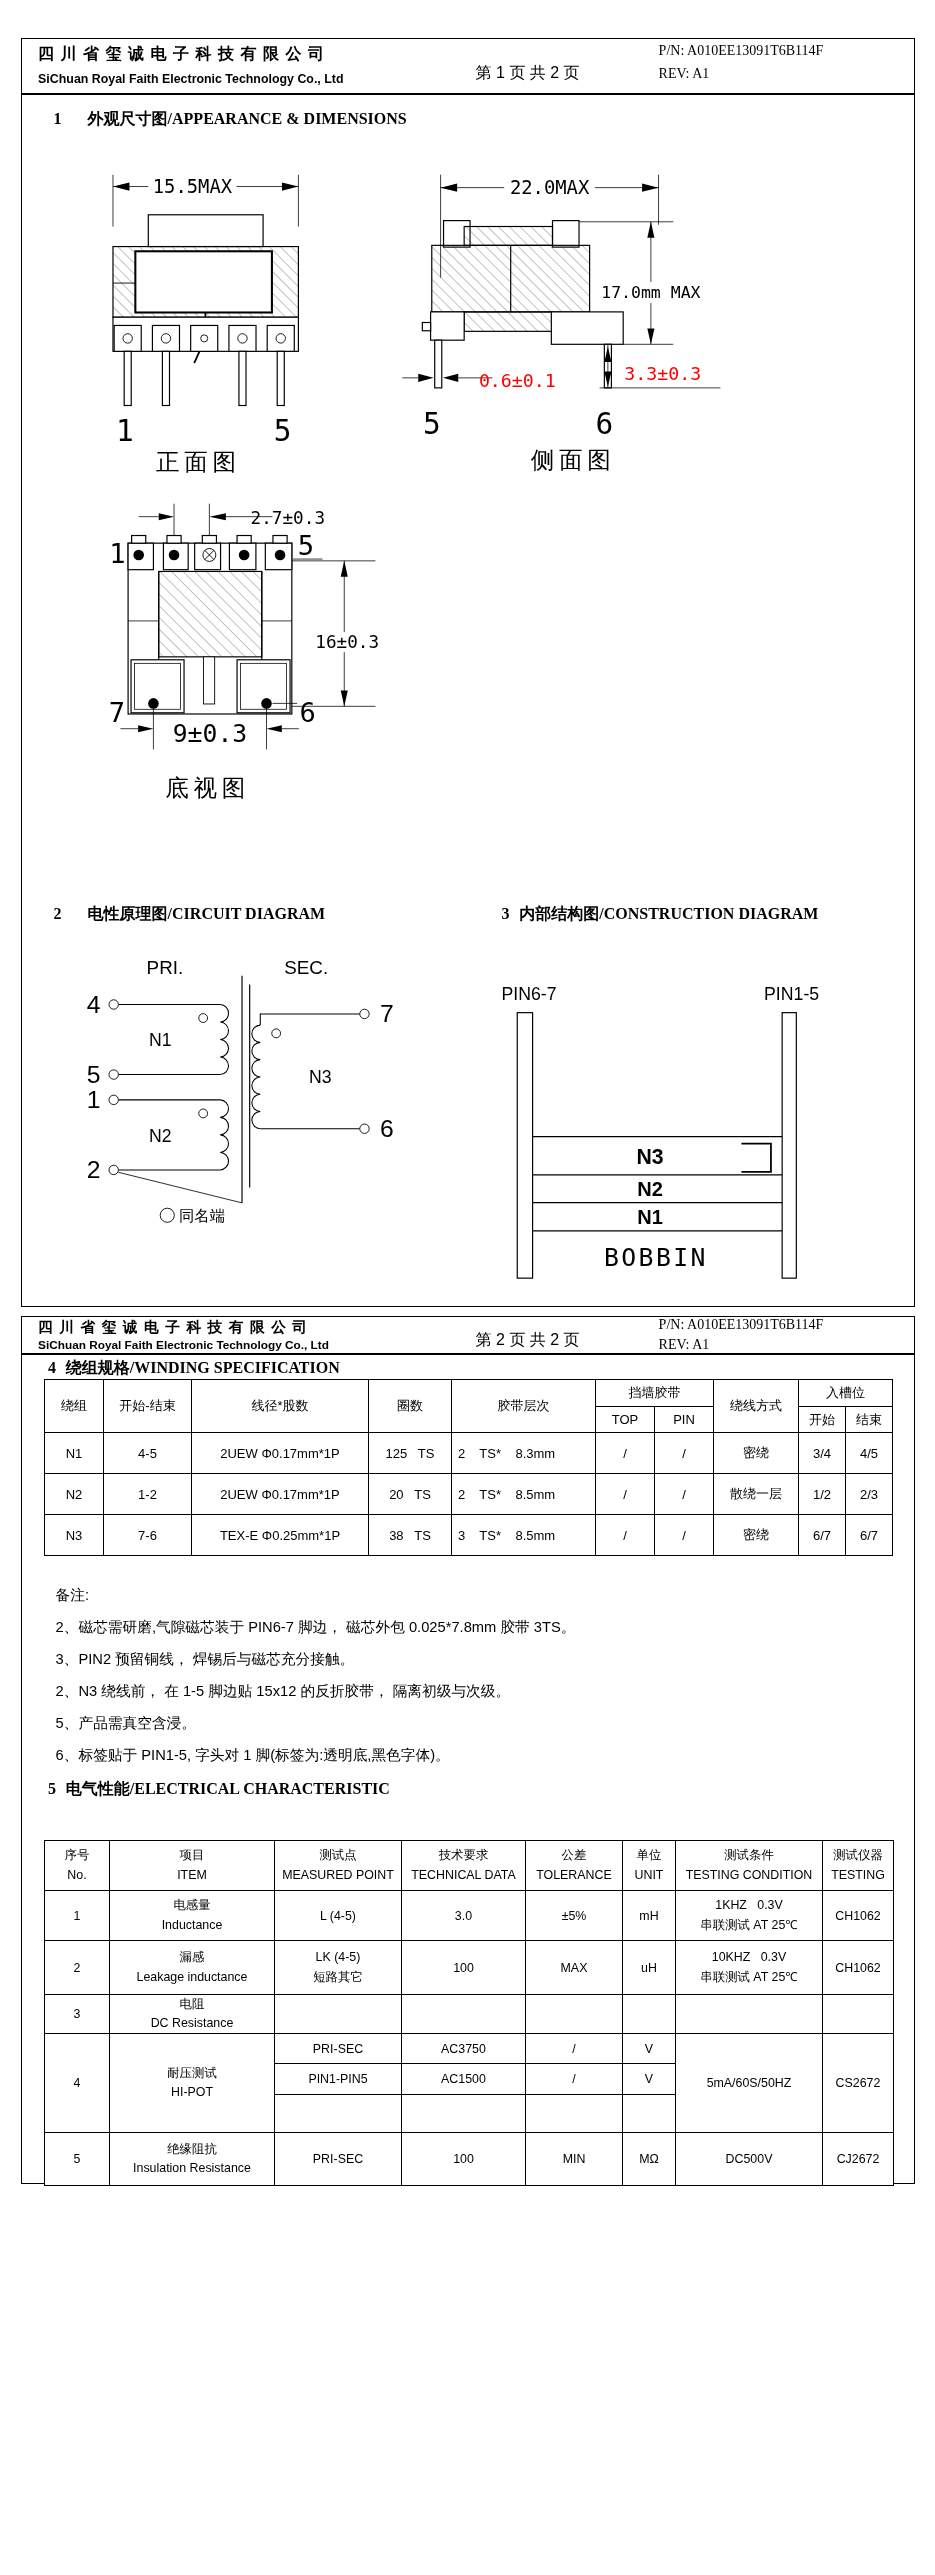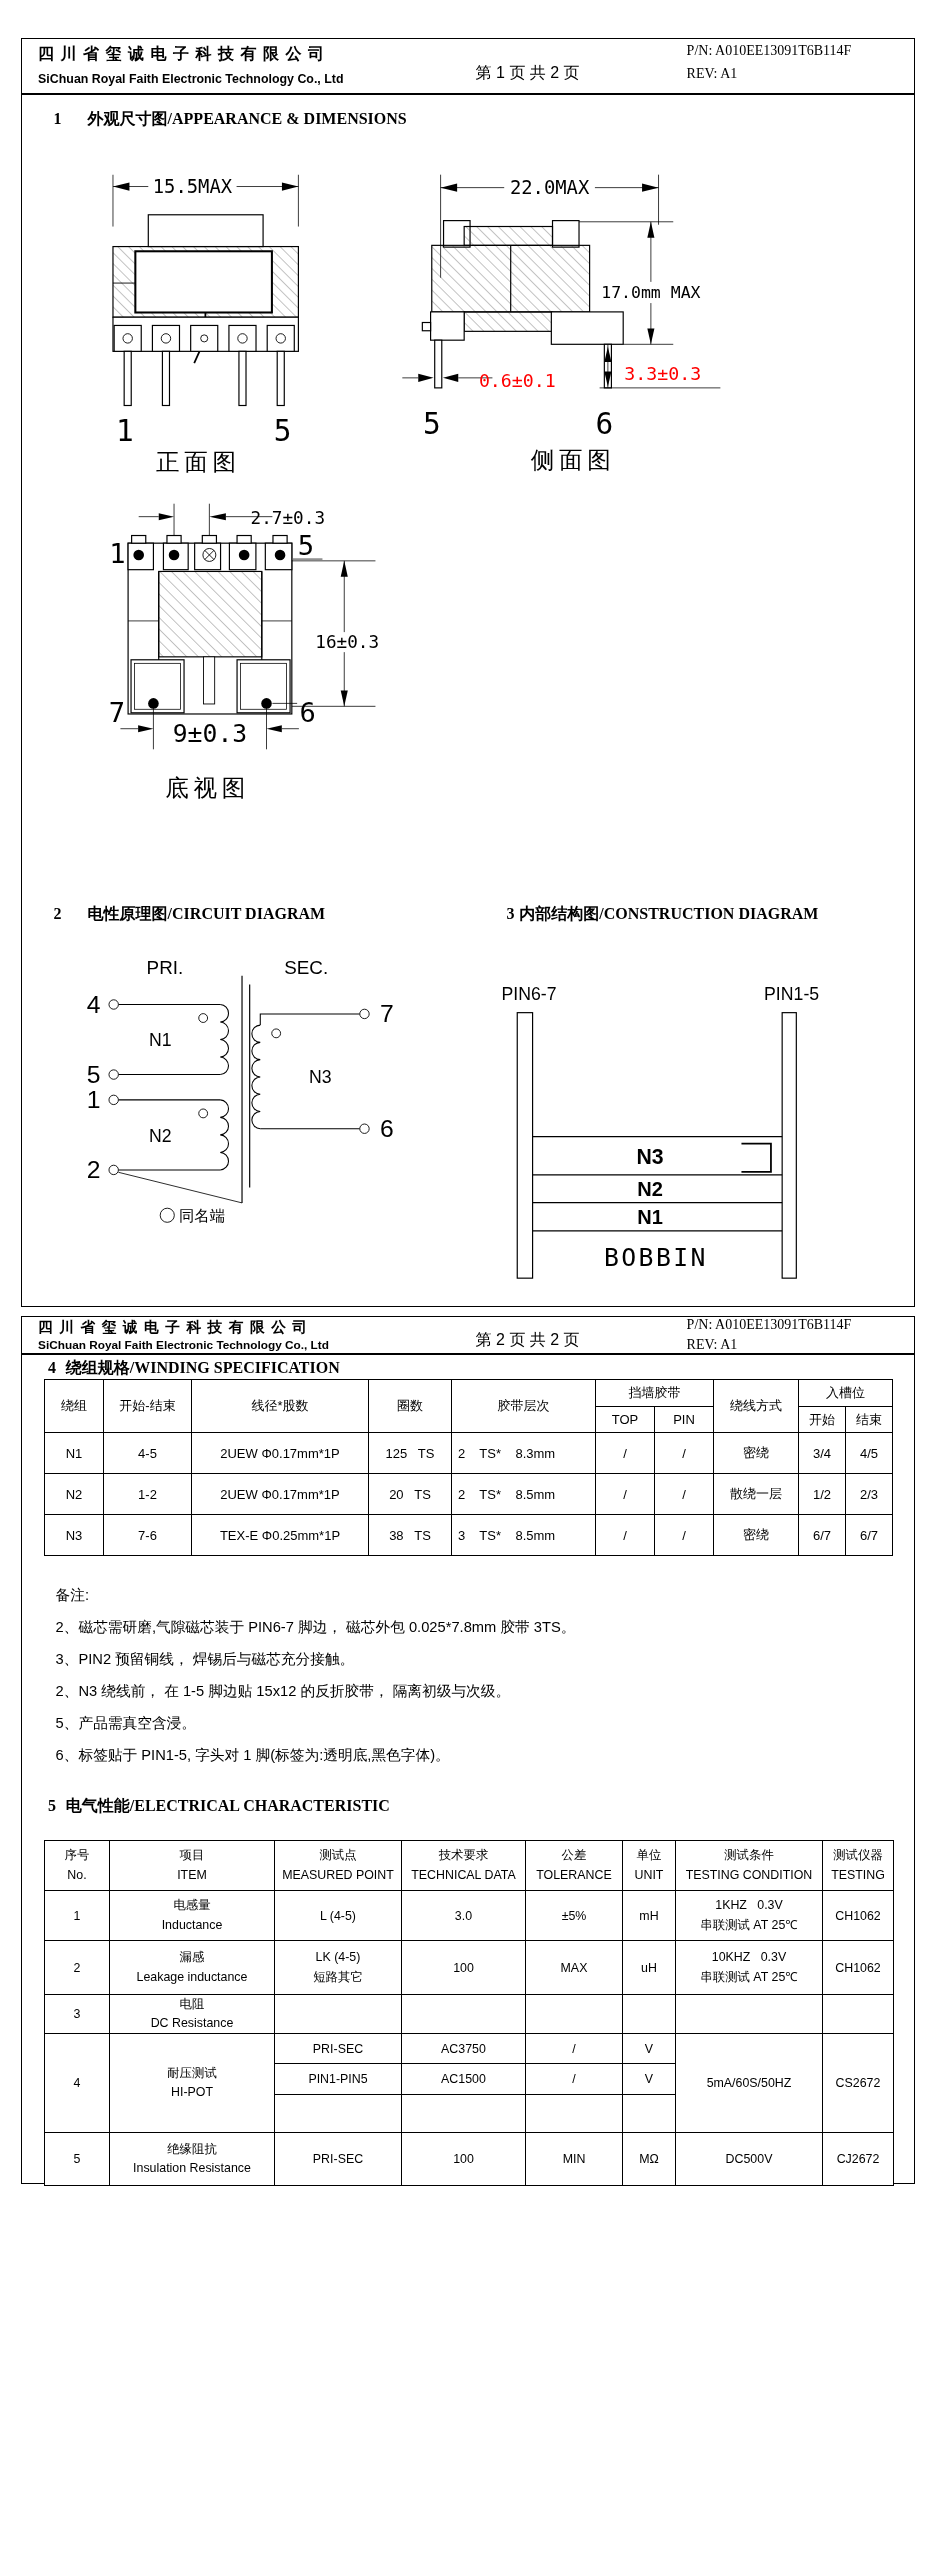--- a/index.html
+++ b/index.html
@@ -13,21 +13,21 @@
   .hdr { position:relative; border-bottom:2.4px solid #000; }
   #page1 .hdr { height:56px; }
   #page2 .hdr { height:38px; }
   .company-cn { position:absolute; left:16.5px; font-size:16px; font-weight:bold;
                 letter-spacing:6.5px; font-family:"Liberation Serif", serif; white-space:nowrap; }
   #page1 .company-cn { top:4.7px; } #page2 .company-cn { top:1.2px; font-size:14.7px; }
   .company-en { position:absolute; left:16.5px; font-size:12.4px; font-weight:bold; white-space:nowrap; }
   #page1 .company-en { top:33px; } #page2 .company-en { top:21px; font-size:11.8px; }
   .pageinfo { position:absolute; left:454px; font-size:16px; font-family:Liberation Sans, sans-serif; white-space:nowrap; }
   #page1 .pageinfo { top:23.6px; } #page2 .pageinfo { top:13px; }
-  .pnblock { position:absolute; left:637px; top:3.5px; font-size:14px; font-family:"Liberation Serif", serif;margin-left:28px; }
+  .pnblock { position:absolute; left:637px; top:3.5px; font-size:14px; font-family:"Liberation Serif", serif; }
   .pnblock div { margin-bottom:7px; white-space:nowrap; }
   #page2 .pnblock { top:0; } #page2 .pnblock div { margin-bottom:3.5px; }
 
   .sec-title { position:absolute; font-family:"Liberation Serif", serif; font-weight:bold;
                font-size:16px; white-space:nowrap; }
   .sec-no { display:inline-block; min-width:34px; }
   .sec-no.narrow { min-width:17.7px; }
 
   svg { position:absolute; overflow:visible; }
   svg text { font-family:"Liberation Sans", sans-serif; }
@@ -243,21 +243,21 @@
       <text x="92" y="108" text-anchor="middle" font-size="46" class="cad">1</text>
       <text x="412" y="95" text-anchor="middle" font-size="46" class="cad">5</text>
       <text x="91" y="378" text-anchor="middle" font-size="46" class="cad">7</text>
       <text x="415" y="378" text-anchor="middle" font-size="46" class="cad">6</text>
       <text x="245" y="505" text-anchor="middle" font-size="40" class="cnlab">底视图</text>
     </svg>
 
     <div class="sec-title" style="left:32px; top:865px;">
       <span class="sec-no">2</span><span>电性原理图/CIRCUIT DIAGRAM</span>
     </div>
-    <div class="sec-title" style="left:480px; top:865px;text-align:center;">
+    <div class="sec-title" style="left:480px; top:865px;">
       <span class="sec-no narrow">3</span><span>内部结构图/CONSTRUCTION DIAGRAM</span>
     </div>
 
     <svg style="left:44px; top:901px;" width="365" height="348" viewBox="0 0 620 590">
       <text x="168" y="58" text-anchor="middle" font-size="32">PRI.</text>
       <text x="408" y="58" text-anchor="middle" font-size="32">SEC.</text>
       <g stroke="#000" stroke-width="2" fill="none">
         <line x1="299" y1="60" x2="299" y2="446"></line>
           <line x1="312" y1="75" x2="312" y2="420"></line>
       </g>
@@ -406,21 +406,21 @@
 
     <div class="notes">
       <div>备注:</div>
       <div>2、磁芯需研磨,气隙磁芯装于 PIN6-7 脚边， 磁芯外包 0.025*7.8mm 胶带 3TS。</div>
       <div>3、PIN2 预留铜线， 焊锡后与磁芯充分接触。</div>
       <div>2、N3 绕线前， 在 1-5 脚边贴 15x12 的反折胶带， 隔离初级与次级。</div>
       <div>5、产品需真空含浸。</div>
       <div>6、标签贴于 PIN1-5, 字头对 1 脚(标签为:透明底,黑色字体)。</div>
     </div>
 
-    <div class="sec-title" style="left:26.5px; top:479px;">
+    <div class="sec-title" style="left:26.5px; top:462px;">
       <span class="sec-no narrow">5</span><span>电气性能/ELECTRICAL CHARACTERISTIC</span>
     </div>
 
     <table class="etable">
       <colgroup>
         <col style="width:65px">
           <col style="width:165px">
           <col style="width:127px">
           <col style="width:124px">
         <col style="width:97px">

